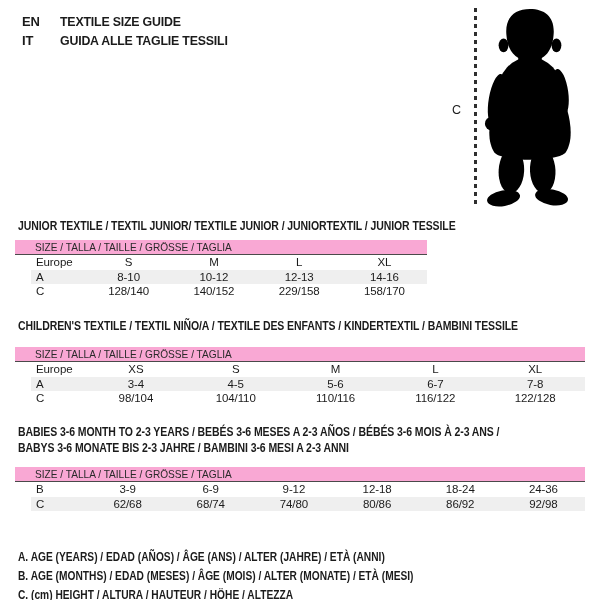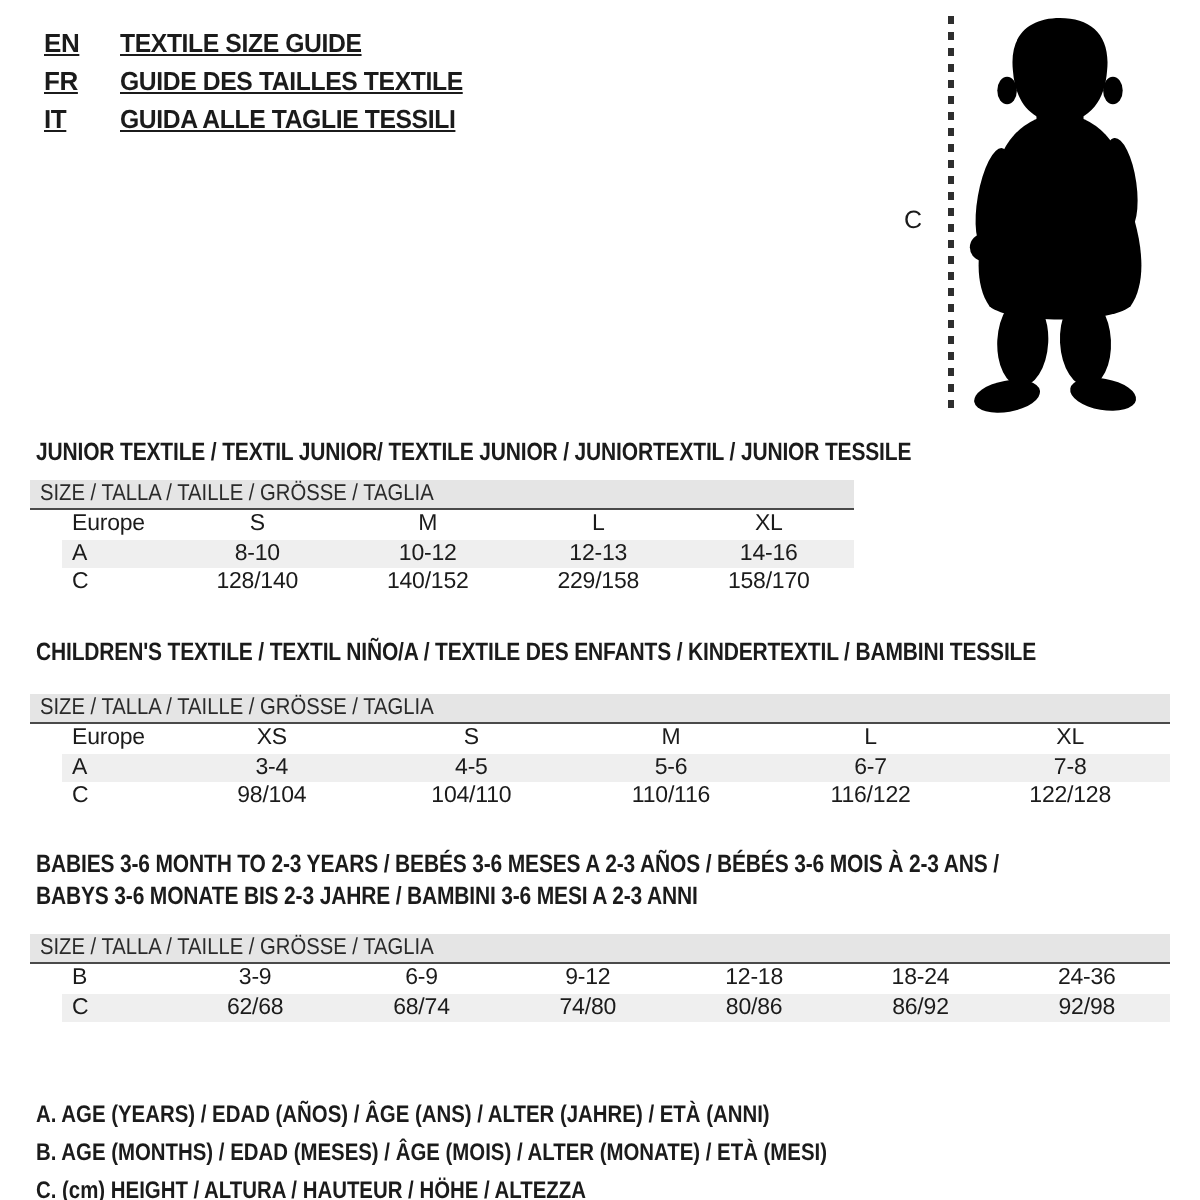--- a/index.html
+++ b/index.html
@@ -3,37 +3,37 @@
 <meta charset="utf-8">
 <style>
   html,body{margin:0;padding:0;}
   body{
     width:600px;height:600px;position:relative;background:#ffffff;
     font-family:"Liberation Sans", sans-serif;color:#1b1b1b;overflow:hidden;
   }
   
   .langs{position:absolute;left:22px;top:12px;}
   .lang-row{display:flex;height:19px;align-items:center;
-    font-weight:bold;font-size:13px;letter-spacing:-0.2px;white-space:nowrap;text-decoration:underline;}
+    font-weight:bold;font-size:13px;letter-spacing:-0.2px;white-space:nowrap;}
   .lang-code{width:38px;flex:0 0 38px;}
   .lang-label{transform:scaleX(0.95);transform-origin:0 50%;}
   
   .measure-line{position:absolute;left:474px;top:8px;width:3px;height:200px;
     background:repeating-linear-gradient(to bottom,#2e2e2e 0 4px,transparent 4px 8px);}
   .measure-label{position:absolute;left:452px;top:103px;font-size:12.5px;
     font-weight:normal;}
   .silhouette{position:absolute;left:481px;top:5px;}
   
   .sec-title{position:absolute;font-weight:bold;font-size:12.5px;height:14px;
     line-height:14px;white-space:nowrap;transform:scaleX(0.84);
     transform-origin:0 50%;letter-spacing:-0.1px;}
   .tbl{position:absolute;}
-  .bar{height:14px;line-height:14px;background:#e5e5e5;
+  .bar{height:14px;line-height:14px;background:#f9a8d4;
     border-bottom:1.5px solid #4a4a4a;font-size:11.5px;color:#2a2a2a;
-    padding-left:5px;overflow:hidden;}
+    padding-left:20px;overflow:hidden;}
   .bar-text{display:inline-block;transform:scaleX(0.88);transform-origin:0 50%;
     white-space:nowrap;}
   .row{display:grid;height:14.5px;line-height:14.5px;font-size:11.5px;margin-left:16px;}
   .cols4{grid-template-columns:55px repeat(4,1fr);}
   .cols5{grid-template-columns:55px repeat(5,1fr);}
   .cols6{grid-template-columns:55px repeat(6,1fr);}
   .row span{text-align:center;letter-spacing:-0.1px;}
   .row .lbl{text-align:left;padding-left:5px;}
   .stripe{background:#efefef;}
   
@@ -41,24 +41,20 @@
   .footnote{height:19px;line-height:19px;font-weight:bold;font-size:12px;
     white-space:nowrap;transform:scaleX(0.85);transform-origin:0 50%;}
 </style>
 </head>
 <body>
 
 <div class="langs">
   <div class="lang-row">
     <span class="lang-code">EN</span>
     <span class="lang-label">TEXTILE SIZE GUIDE</span>
-  </div>
-  <div class="lang-row">
-    <span class="lang-code">FR</span>
-    <span class="lang-label">GUIDE DES TAILLES TEXTILE</span>
   </div>
   <div class="lang-row">
     <span class="lang-code">IT</span>
     <span class="lang-label">GUIDA ALLE TAGLIE TESSILI</span>
   </div>
 </div>
 
 <div class="measure-line"></div>
 <div class="measure-label">C</div>
 <svg class="silhouette" width="98" height="206" viewBox="0 0 100 208" aria-hidden="true">

